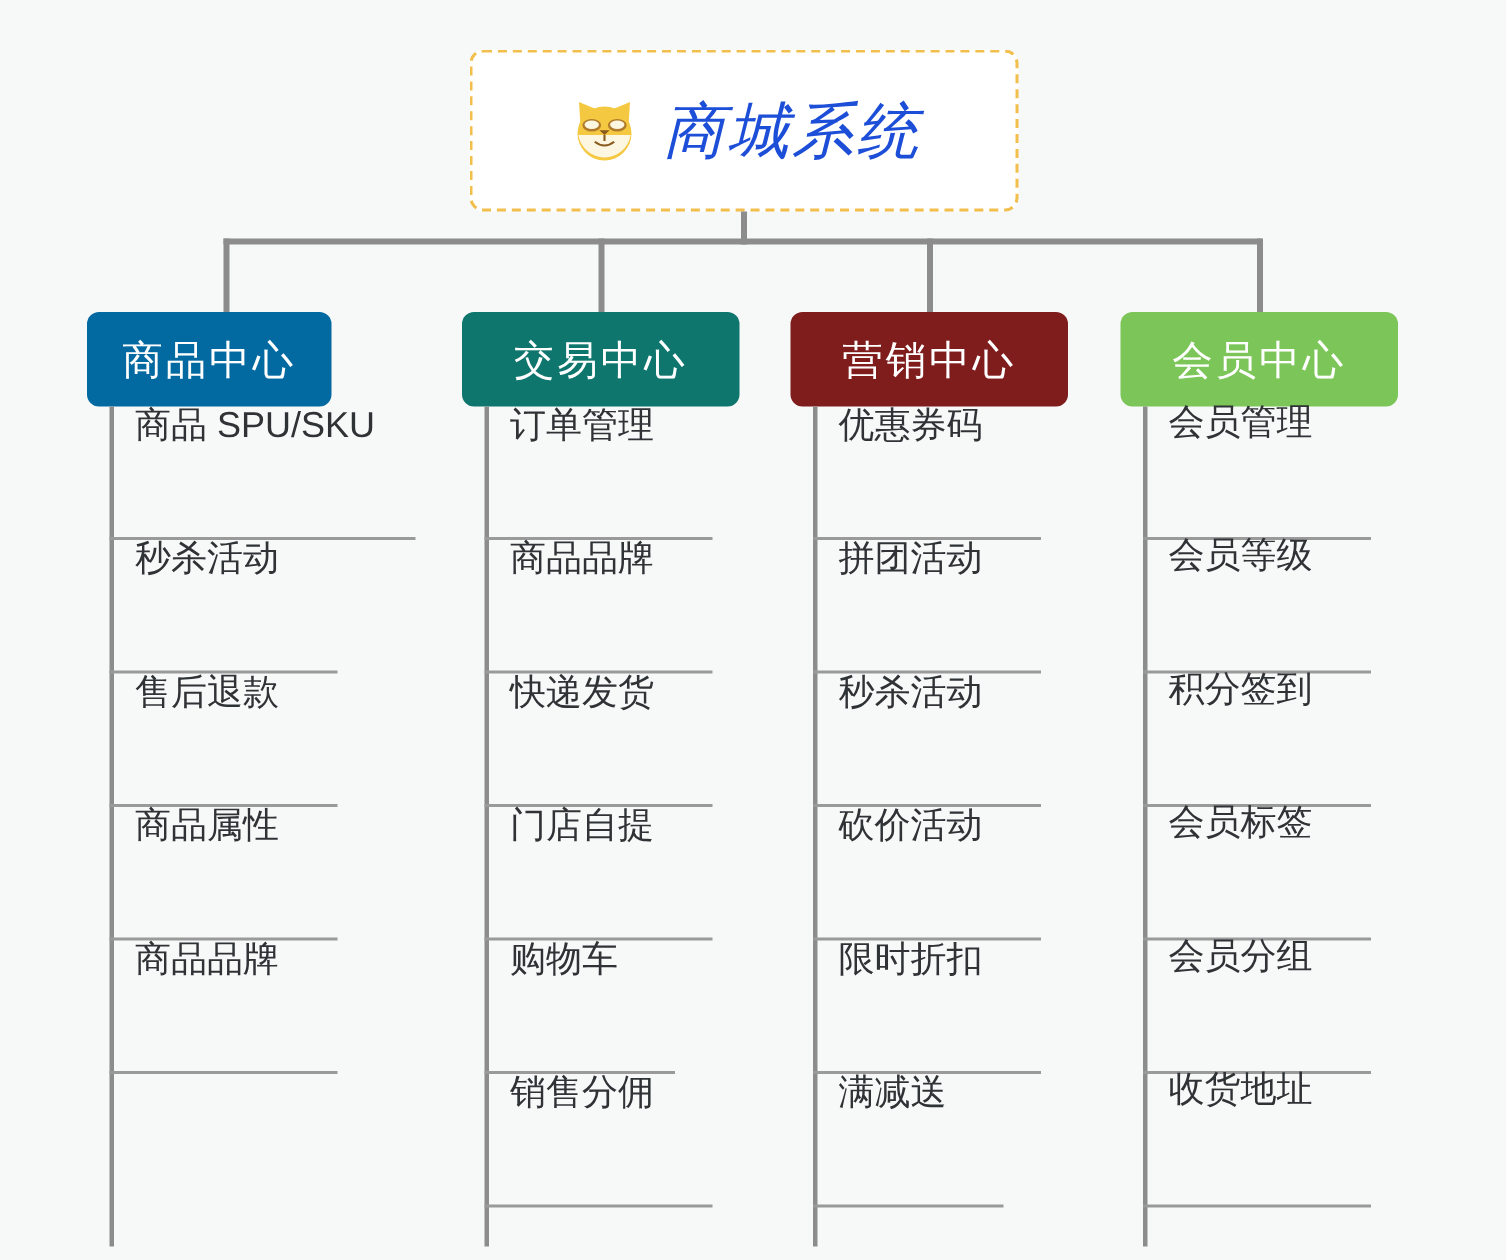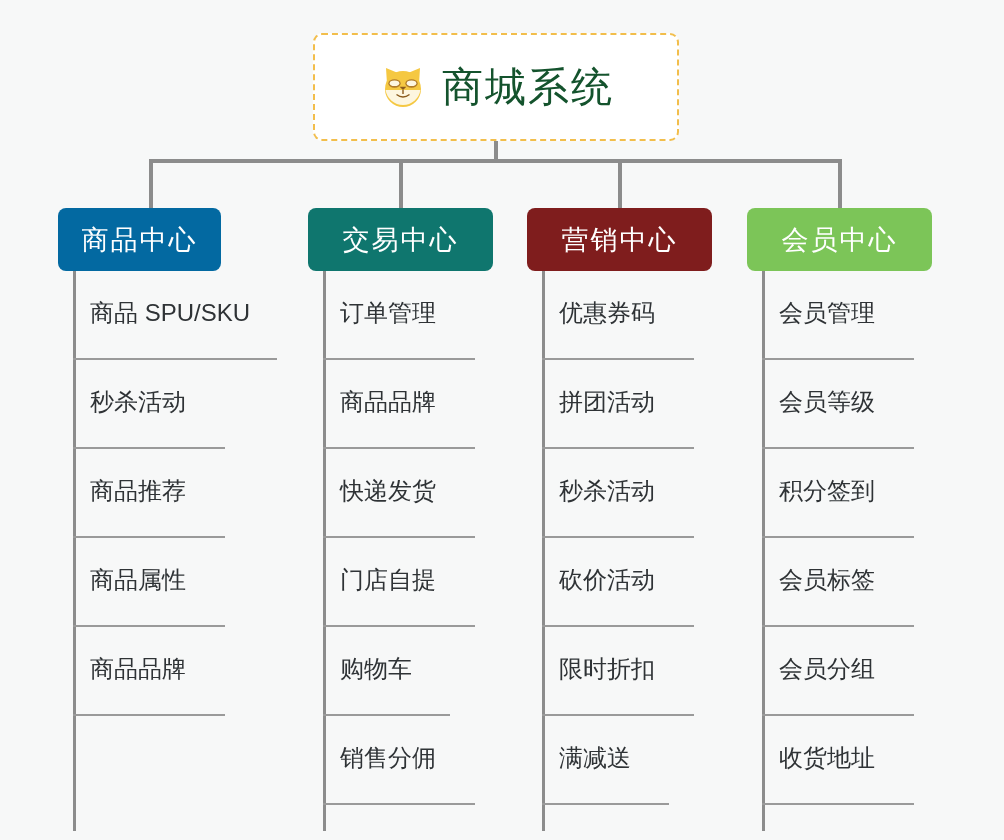--- a/index.html
+++ b/index.html
@@ -40,23 +40,24 @@
   .root-emoji {
     font-size: 44px;
     line-height: 1;
     display: block;
     width: 50px;
     height: 50px;
   }
   .root-emoji svg { display: block; }
   .root-title {
     font-size: 41px;
-    color: #14532d;
+    color: #1d4ed8;
     letter-spacing: 2px;
     white-space: nowrap;
+    font-style: italic;
   }
 
   
   .line {
     position: absolute;
     background: #8c8c8c;
   }
   .line-v { width: 4px; }
   .line-h { height: 4px; }
 
@@ -90,21 +91,21 @@
   .leaves {
     position: relative;
     margin-top: 0;
   }
   .leaf {
     position: relative;
     box-sizing: border-box;
     height: 89px;
     padding-left: 32px;
     display: flex;
-    align-items: center;
+    align-items: flex-start;
   }
   .leaf-label {
     font-size: 24px;
     color: #2f3336;
     line-height: 1.05;
     white-space: nowrap;
     padding-bottom: 5px;
   }
   
   .leaf-rule {
@@ -160,21 +161,21 @@
     <div class="leaves">
       <div class="leaf">
         <span class="leaf-label">商品 SPU/SKU</span>
         <span class="leaf-rule" style="width:204px;"></span>
       </div>
       <div class="leaf">
         <span class="leaf-label">秒杀活动</span>
         <span class="leaf-rule" style="width:152px;"></span>
       </div>
       <div class="leaf">
-        <span class="leaf-label">商品推荐</span>
+        <span class="leaf-label">售后退款</span>
         <span class="leaf-rule" style="width:152px;"></span>
       </div>
       <div class="leaf">
         <span class="leaf-label">商品属性</span>
         <span class="leaf-rule" style="width:152px;"></span>
       </div>
       <div class="leaf">
         <span class="leaf-label">商品品牌</span>
         <span class="leaf-rule" style="width:152px;"></span>
       </div>
@@ -240,21 +241,21 @@
         <span class="leaf-label">限时折扣</span>
         <span class="leaf-rule" style="width:152px;"></span>
       </div>
       <div class="leaf">
         <span class="leaf-label">满减送</span>
         <span class="leaf-rule" style="width:127px;"></span>
       </div>
     </div>
   </div>
 
-  <div class="branch" style="left:747px; width:185px;">
+  <div class="branch" style="left:747px; width:185px;font-family:Liberation Mono, monospace;">
     <div class="branch-header" style="width:185px; background:#7cc558;">
       <span>会员中心</span>
     </div>
     <div class="trunk" style="height:560px;"></div>
     <div class="leaves">
       <div class="leaf">
         <span class="leaf-label">会员管理</span>
         <span class="leaf-rule" style="width:152px;"></span>
       </div>
       <div class="leaf">

